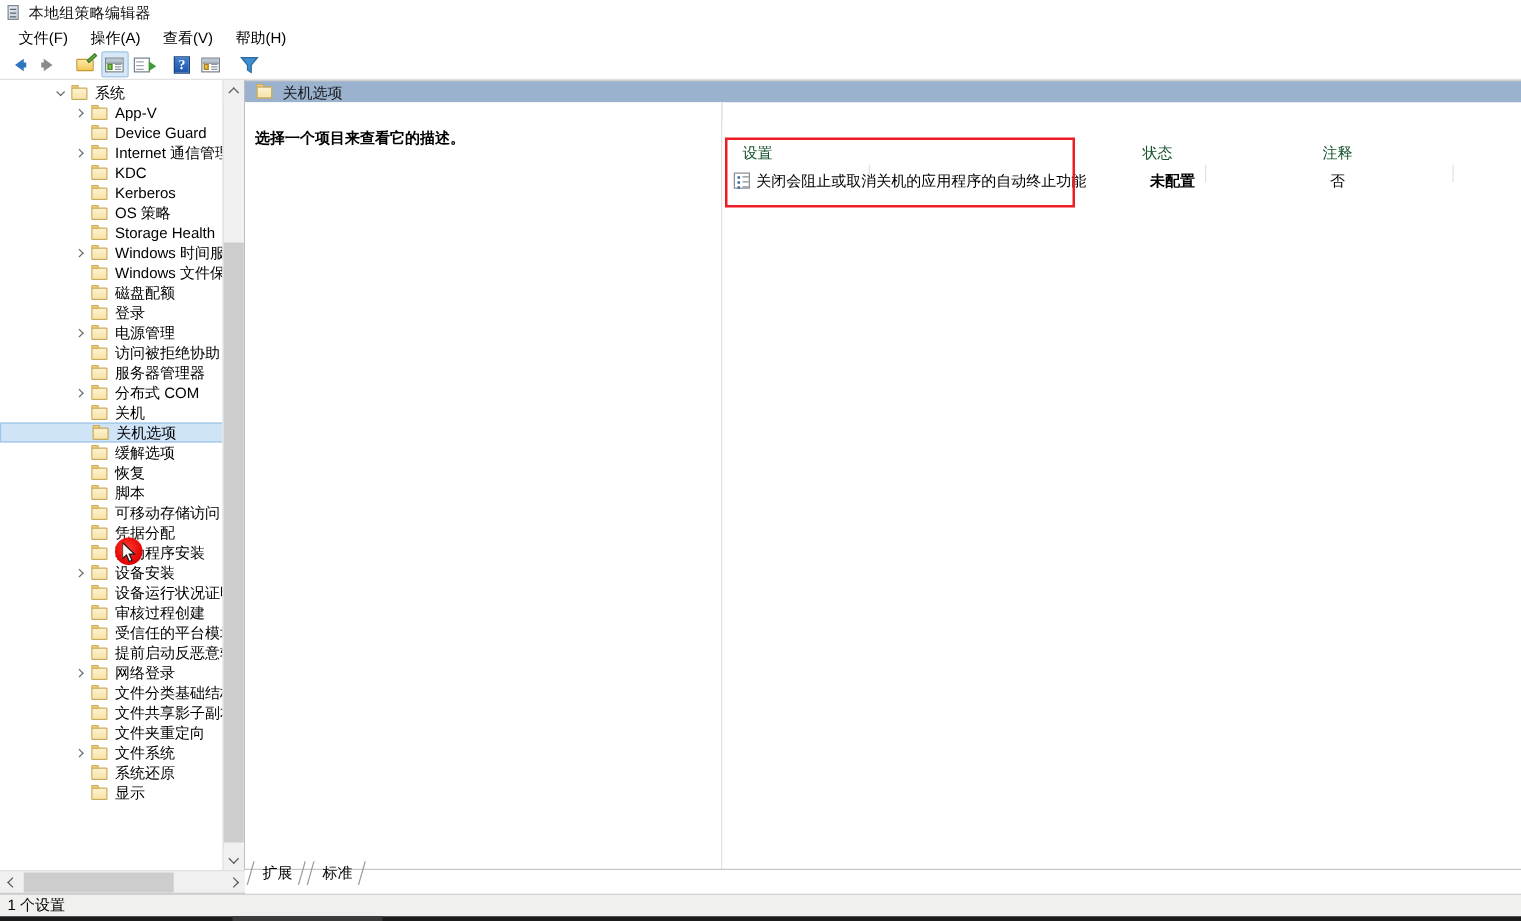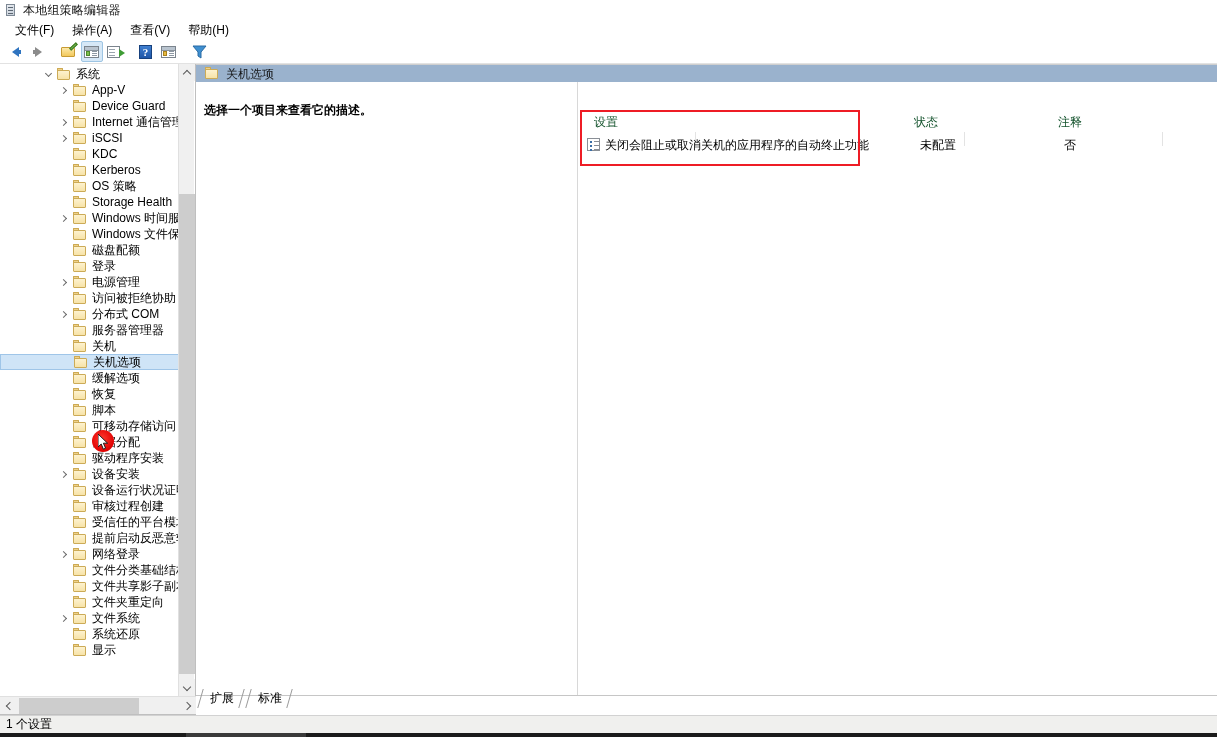--- a/index.html
+++ b/index.html
@@ -633,130 +633,120 @@
             <span class="expander">
               <span class="chev"></span>
             </span>
             <span class="fi">
               <span class="tab"></span>
               <span class="body"></span>
             </span>
             <span class="lbl">Internet 通信管理</span>
           </div>
           <div class="trow lvl1">
+            <span class="expander"></span>
+            <span class="fi">
+              <span class="tab"></span>
+              <span class="body"></span>
+            </span>
+            <span class="lbl">KDC</span>
+          </div>
+          <div class="trow lvl1">
+            <span class="expander"></span>
+            <span class="fi">
+              <span class="tab"></span>
+              <span class="body"></span>
+            </span>
+            <span class="lbl">Kerberos</span>
+          </div>
+          <div class="trow lvl1">
+            <span class="expander"></span>
+            <span class="fi">
+              <span class="tab"></span>
+              <span class="body"></span>
+            </span>
+            <span class="lbl">OS 策略</span>
+          </div>
+          <div class="trow lvl1">
+            <span class="expander"></span>
+            <span class="fi">
+              <span class="tab"></span>
+              <span class="body"></span>
+            </span>
+            <span class="lbl">Storage Health</span>
+          </div>
+          <div class="trow lvl1">
             <span class="expander">
               <span class="chev"></span>
             </span>
             <span class="fi">
               <span class="tab"></span>
               <span class="body"></span>
             </span>
-            <span class="lbl">iSCSI</span>
-          </div>
-          <div class="trow lvl1">
-            <span class="expander"></span>
-            <span class="fi">
-              <span class="tab"></span>
-              <span class="body"></span>
-            </span>
-            <span class="lbl">KDC</span>
-          </div>
-          <div class="trow lvl1">
-            <span class="expander"></span>
-            <span class="fi">
-              <span class="tab"></span>
-              <span class="body"></span>
-            </span>
-            <span class="lbl">Kerberos</span>
-          </div>
-          <div class="trow lvl1">
-            <span class="expander"></span>
-            <span class="fi">
-              <span class="tab"></span>
-              <span class="body"></span>
-            </span>
-            <span class="lbl">OS 策略</span>
-          </div>
-          <div class="trow lvl1">
-            <span class="expander"></span>
-            <span class="fi">
-              <span class="tab"></span>
-              <span class="body"></span>
-            </span>
-            <span class="lbl">Storage Health</span>
+            <span class="lbl">Windows 时间服务</span>
+          </div>
+          <div class="trow lvl1">
+            <span class="expander"></span>
+            <span class="fi">
+              <span class="tab"></span>
+              <span class="body"></span>
+            </span>
+            <span class="lbl">Windows 文件保护</span>
+          </div>
+          <div class="trow lvl1">
+            <span class="expander"></span>
+            <span class="fi">
+              <span class="tab"></span>
+              <span class="body"></span>
+            </span>
+            <span class="lbl">磁盘配额</span>
+          </div>
+          <div class="trow lvl1">
+            <span class="expander"></span>
+            <span class="fi">
+              <span class="tab"></span>
+              <span class="body"></span>
+            </span>
+            <span class="lbl">登录</span>
           </div>
           <div class="trow lvl1">
             <span class="expander">
               <span class="chev"></span>
             </span>
             <span class="fi">
               <span class="tab"></span>
               <span class="body"></span>
             </span>
-            <span class="lbl">Windows 时间服务</span>
-          </div>
-          <div class="trow lvl1">
-            <span class="expander"></span>
-            <span class="fi">
-              <span class="tab"></span>
-              <span class="body"></span>
-            </span>
-            <span class="lbl">Windows 文件保护</span>
-          </div>
-          <div class="trow lvl1">
-            <span class="expander"></span>
-            <span class="fi">
-              <span class="tab"></span>
-              <span class="body"></span>
-            </span>
-            <span class="lbl">磁盘配额</span>
-          </div>
-          <div class="trow lvl1">
-            <span class="expander"></span>
-            <span class="fi">
-              <span class="tab"></span>
-              <span class="body"></span>
-            </span>
-            <span class="lbl">登录</span>
+            <span class="lbl">电源管理</span>
+          </div>
+          <div class="trow lvl1">
+            <span class="expander"></span>
+            <span class="fi">
+              <span class="tab"></span>
+              <span class="body"></span>
+            </span>
+            <span class="lbl">访问被拒绝协助</span>
+          </div>
+          <div class="trow lvl1">
+            <span class="expander"></span>
+            <span class="fi">
+              <span class="tab"></span>
+              <span class="body"></span>
+            </span>
+            <span class="lbl">服务器管理器</span>
           </div>
           <div class="trow lvl1">
             <span class="expander">
               <span class="chev"></span>
             </span>
             <span class="fi">
               <span class="tab"></span>
               <span class="body"></span>
             </span>
-            <span class="lbl">电源管理</span>
-          </div>
-          <div class="trow lvl1">
-            <span class="expander"></span>
-            <span class="fi">
-              <span class="tab"></span>
-              <span class="body"></span>
-            </span>
-            <span class="lbl">访问被拒绝协助</span>
-          </div>
-          <div class="trow lvl1">
-            <span class="expander">
-              <span class="chev"></span>
-            </span>
-            <span class="fi">
-              <span class="tab"></span>
-              <span class="body"></span>
-            </span>
             <span class="lbl">分布式 COM</span>
-          </div>
-          <div class="trow lvl1">
-            <span class="expander"></span>
-            <span class="fi">
-              <span class="tab"></span>
-              <span class="body"></span>
-            </span>
-            <span class="lbl">服务器管理器</span>
           </div>
           <div class="trow lvl1">
             <span class="expander"></span>
             <span class="fi">
               <span class="tab"></span>
               <span class="body"></span>
             </span>
             <span class="lbl">关机</span>
           </div>
           <div class="trow lvl1 selected">
@@ -966,21 +956,21 @@
           <div class="colhdr" style="left:452px; width:80px;">注释</div>
           <div class="colsep" style="left:584px;"></div>
         </div>
 
         <div id="setting-row">
           <span class="sicon">
             <span class="dots"></span>
               <span class="lines"></span>
           </span>
           <span class="slabel">关闭会阻止或取消关机的应用程序的自动终止功能</span>
-          <span class="cellval" style="left:320px; width:80px;">未配置</span>
+          <span class="cellval" style="left:320px; width:80px;font-weight:bold;">未配置</span>
           <span class="cellval" style="left:452px; width:80px;">否</span>
         </div>
 
         <div id="red-box" style="border-color: rgb(238, 28, 37);"></div>
       </div>
     </div>
   </div>
 
   <div id="tabstrip">
     <div class="mtab">

